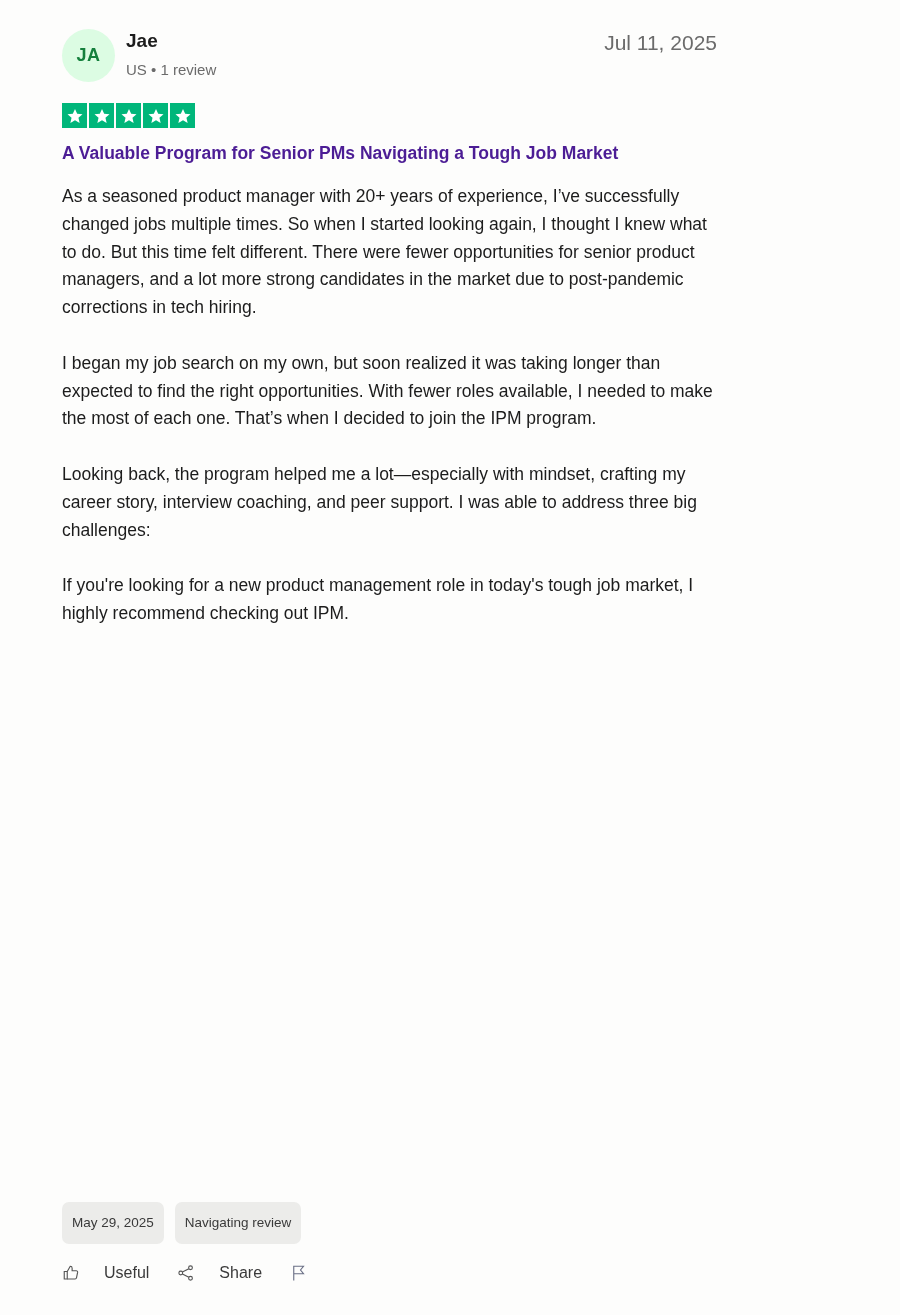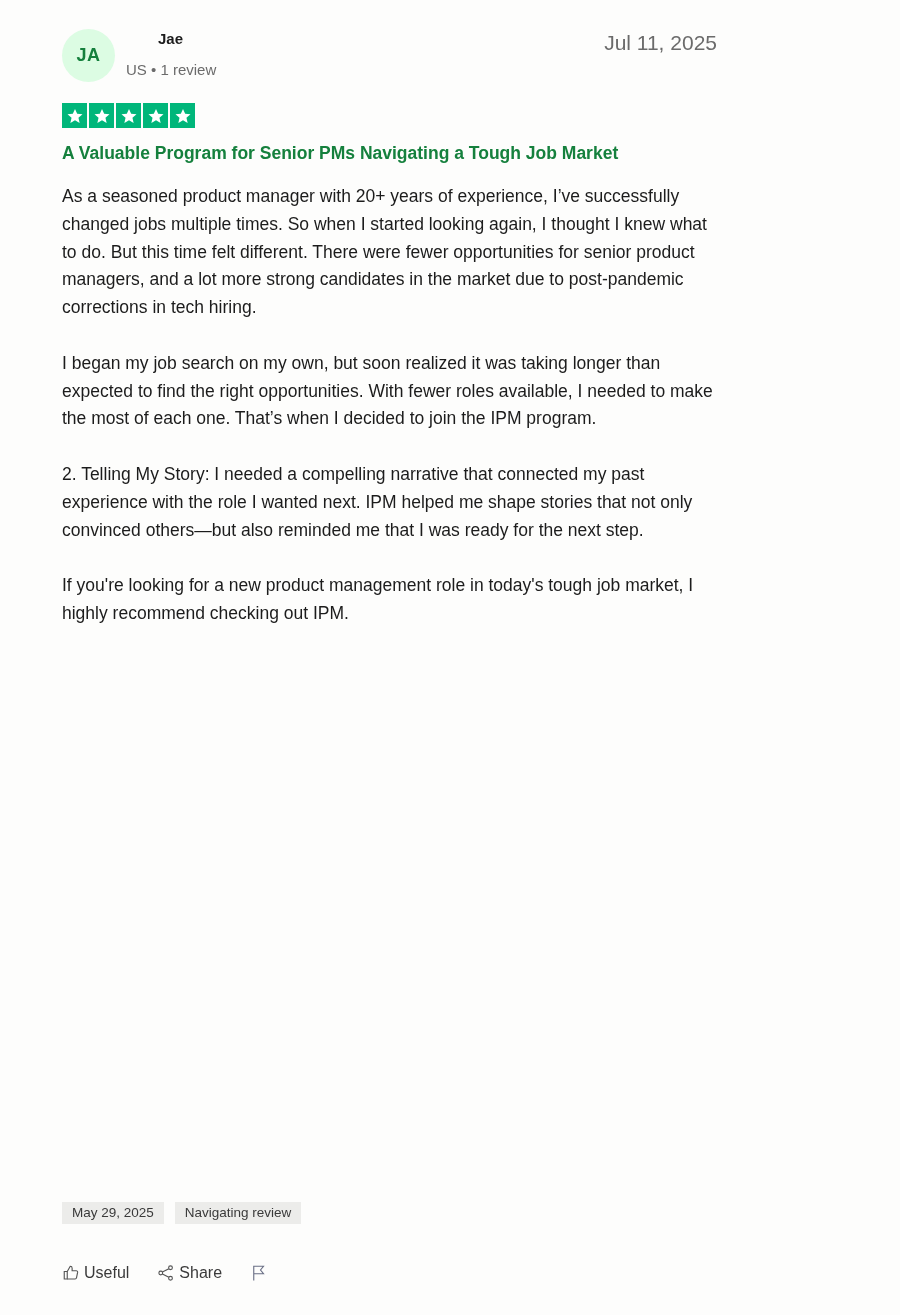--- a/index.html
+++ b/index.html
@@ -1,32 +1,32 @@
 <!DOCTYPE html>
 <html><head>
 <meta charset="utf-8">
 <style>
   html, body { margin: 0; padding: 0; background: #fdfdfc; }
   body { width: 900px; height: 1315px; overflow: hidden; font-family: "Liberation Sans", sans-serif; color: #1c1c1c; }
   .card { position: absolute; left: 62px; top: 0; width: 655px; }
   .header { position: relative; height: 100px; }
   .avatar { position: absolute; left: 0; top: 29px; width: 53px; height: 53px; border-radius: 50%; background: #dcfce3; display: flex; align-items: center; justify-content: center; font-weight: 700; font-size: 18px; color: #15803d; letter-spacing: 0.5px; }
-  .name { position: absolute; left: 64px; top: 30px; font-size: 15px; font-weight: 700; color: #1c1c1c; margin-left: 32px; }
+  .name { position: absolute; left: 64px; top: 30px; font-size: 19px; font-weight: 700; color: #1c1c1c; }
   .meta { position: absolute; left: 64px; top: 61px; font-size: 15px; color: #6b6b6b; text-align: right; }
   .date { position: absolute; right: 0; top: 31px; font-size: 21px; color: #6b6b6b; }
   .stars { position: absolute; left: 0; top: 103px; display: flex; gap: 2px; }
   .star { width: 25px; height: 25px; background: #00b67a; display: flex; align-items: center; justify-content: center; }
   .star svg { width: 18px; height: 18px; }
-  .title { position: absolute; left: 0; top: 143px; font-size: 17.5px; font-weight: 700; color: #15803d; white-space: nowrap; }
+  .title { position: absolute; left: 0; top: 143px; font-size: 17.5px; font-weight: 700; color: #4c1d95; white-space: nowrap; }
   .body { position: absolute; left: 0; top: 183px; width: 660px; font-size: 17.5px; line-height: 27.8px; color: #1c1c1c; }
   .body p { margin: 0 0 27.8px 0; }
   .tags { position: absolute; left: 0; top: 1202px; display: flex; gap: 11px; }
-  .tag { background: #ececea; border-radius: 0; padding: 2px 10px; font-size: 13.5px; color: #3a3a3a; line-height: 18px; }
+  .tag { background: #ececea; border-radius: 7px; padding: 12px 10px; font-size: 13.5px; color: #3a3a3a; line-height: 18px; }
   .actions { position: absolute; left: 0; top: 1264px; display: flex; align-items: center; gap: 0; }
-  .action { display: flex; align-items: center; gap: 4px; font-size: 16px; color: #3a3a3a; margin-right: 28px; cursor: pointer; }
+  .action { display: flex; align-items: center; gap: 24px; font-size: 16px; color: #3a3a3a; margin-right: 28px; cursor: pointer; }
   .action svg { width: 18px; height: 18px; }
 </style>
 </head>
 <body>
 
 <div class="card">
   <div class="header">
     <div class="avatar">JA</div>
     <div class="name">Jae</div>
     <div class="meta">US • 1 review</div>
@@ -59,21 +59,21 @@
           <path fill="#fff" d="M12 2.5l2.9 6.6 7.1.6-5.4 4.7 1.6 7-6.2-3.7-6.2 3.7 1.6-7L2 9.7l7.1-.6z"></path>
         </svg>
       </div>
   </div>
 
   <div class="title">A Valuable Program for Senior PMs Navigating a Tough Job Market</div>
 
   <div class="body">
     <p>As a seasoned product manager with 20+ years of experience, I’ve successfully changed jobs multiple times. So when I started looking again, I thought I knew what to do. But this time felt different. There were fewer opportunities for senior product managers, and a lot more strong candidates in the market due to post-pandemic corrections in tech hiring.</p>
     <p>I began my job search on my own, but soon realized it was taking longer than expected to find the right opportunities. With fewer roles available, I needed to make the most of each one. That’s when I decided to join the IPM program.</p>
-    <p>2. Telling My Story: I needed a compelling narrative that connected my past experience with the role I wanted next. IPM helped me shape stories that not only convinced others—but also reminded me that I was ready for the next step.</p>
+    <p>Looking back, the program helped me a lot—especially with mindset, crafting my career story, interview coaching, and peer support. I was able to address three big challenges:</p>
     <p>If you're looking for a new product management role in today's tough job market, I highly recommend checking out IPM.</p>
   </div>
 
   <div class="tags">
     <span class="tag">May 29, 2025</span>
     <span class="tag">Navigating review</span>
   </div>
 
   <div class="actions">
     <div class="action">

